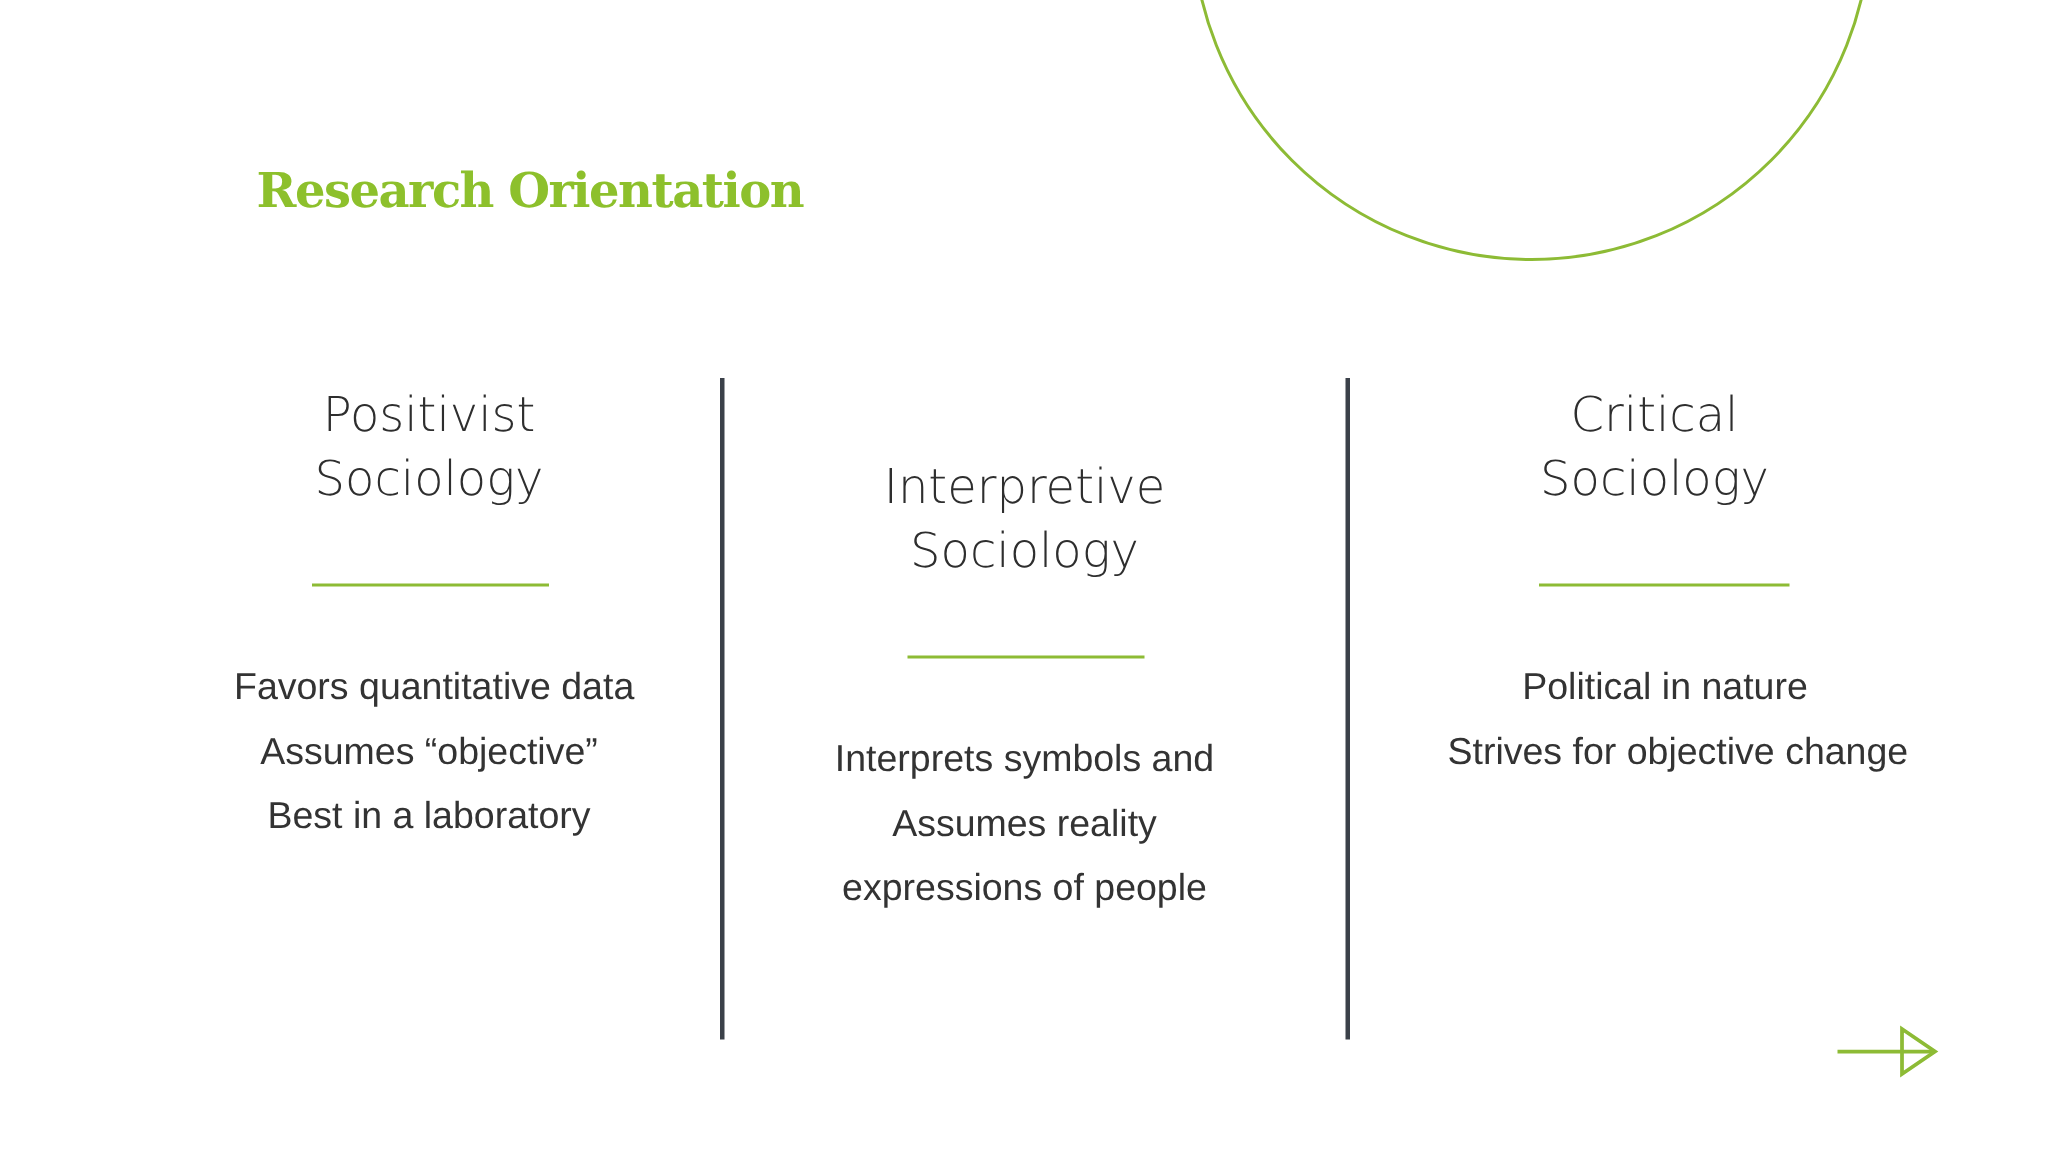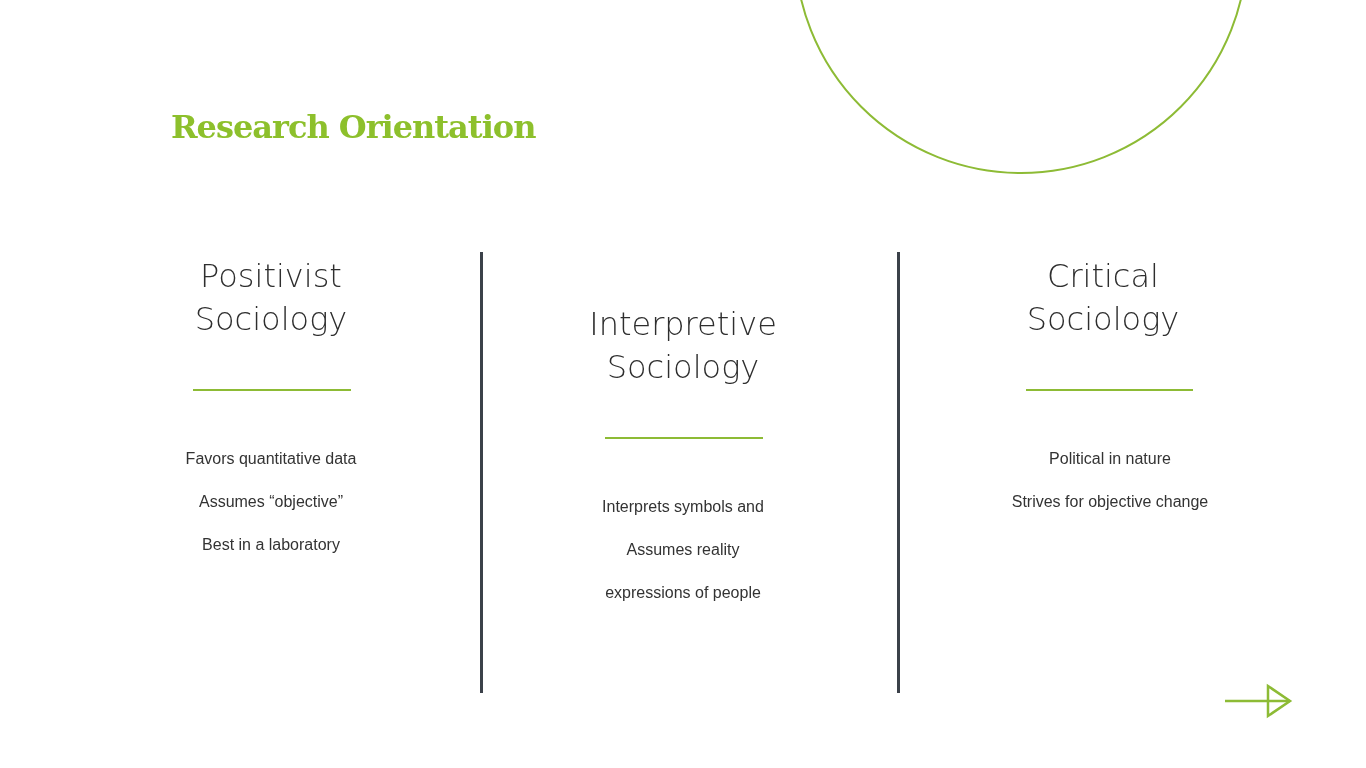--- a/index.html
+++ b/index.html
@@ -45,21 +45,21 @@
     position: absolute;
     top: 134px;
     height: 2px;
     background: #8dbb35;
   }
   .col-body {
     position: absolute;
     top: 182px;
     left: 0; right: 0;
     font-family: "Liberation Sans", sans-serif;
-    font-size: 16px;
+    font-size: 25px;
     line-height: 43px;
     color: #333333;
     white-space: nowrap;
   }
   .col-body div { margin: 0; }
   .divider {
     position: absolute;
     top: 252px; height: 441px;
     width: 3px;
     background: #3b4149;
@@ -71,21 +71,21 @@
     cursor: pointer;
   }
 </style>
 </head>
 <body>
 
 <div class="deco-circle"></div>
 
 <h1 class="title">Research Orientation</h1>
 
-<div class="col" style="left:141px; width:260px;">
+<div class="col" style="left:156px; width:260px;">
   <div class="col-heading">
     <div>Positivist</div>
     <div>Sociology</div>
   </div>
   <div class="col-rule" style="left:52px; width:158px;"></div>
   <div class="col-body">
     <div>Favors quantitative data</div>
     <div>Assumes “objective”</div>
     <div>Best in a laboratory</div>
   </div>

